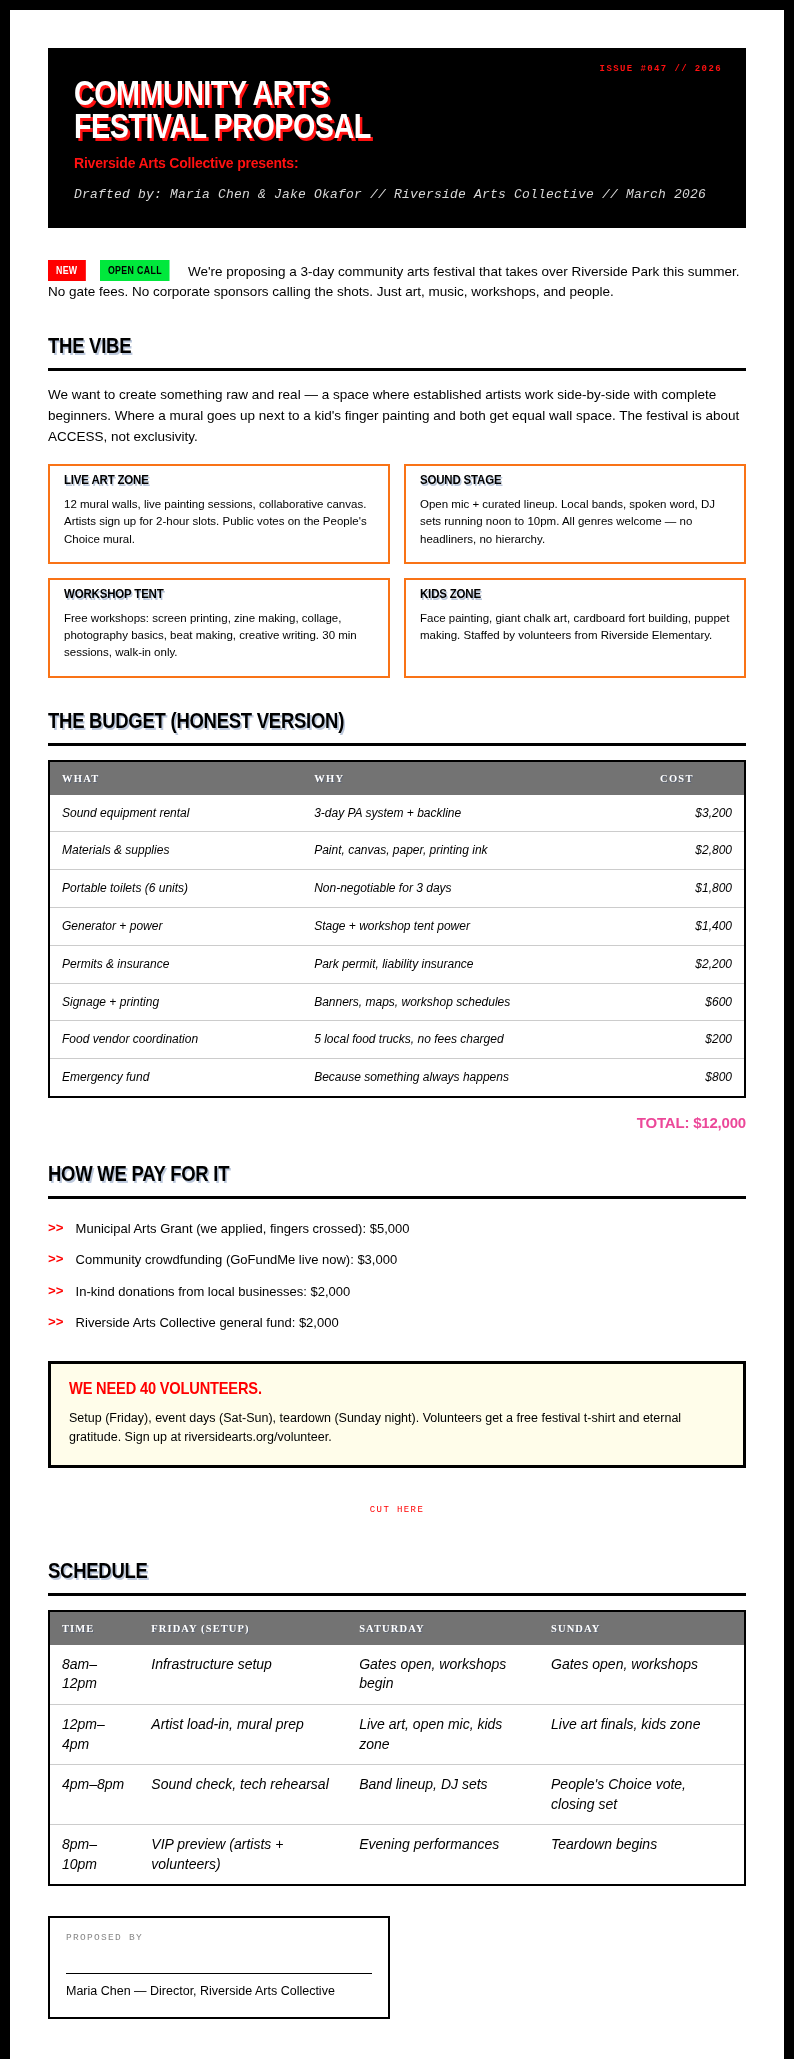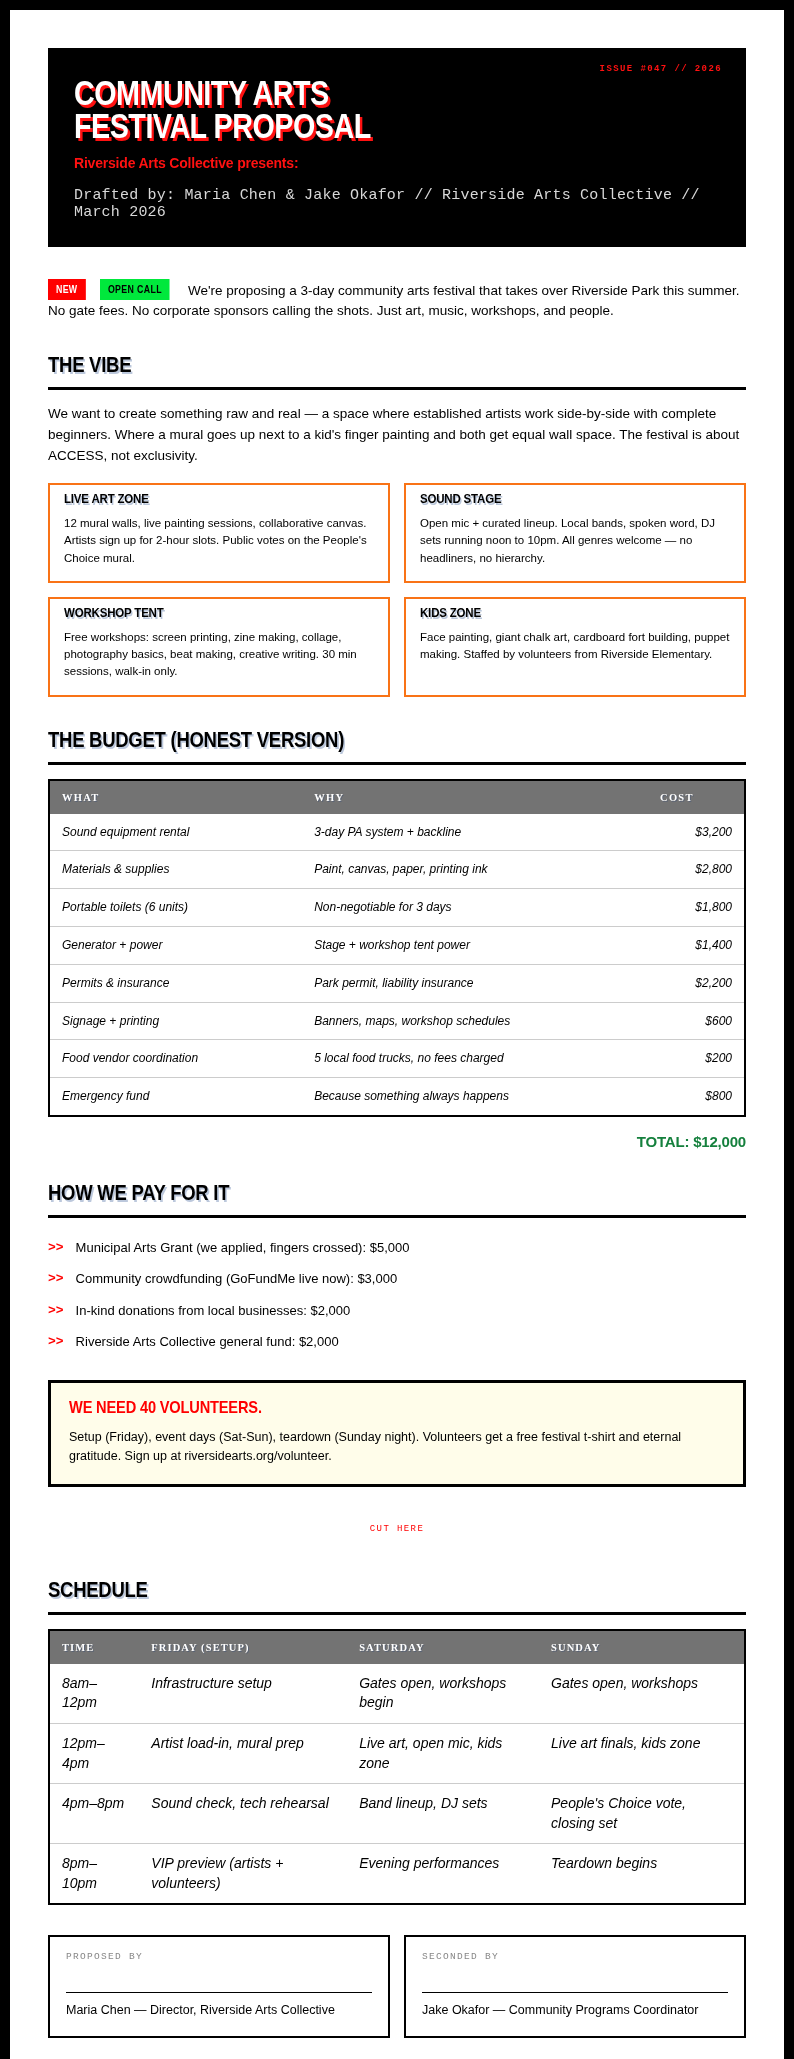--- a/index.html
+++ b/index.html
@@ -57,23 +57,24 @@
   .masthead-sub {
     color: #ff1111;
     font-weight: bold;
     font-size: 14px;
     margin-top: 12px;
     letter-spacing: -0.2px;
   }
   .masthead-credit {
     margin-top: 16px;
     font-family: "Liberation Mono", monospace;
-    font-size: 15px;
+    font-size: 13px;
     color: #d8d8d8;
     letter-spacing: 0.2px;
+    font-style: italic;
   }
 
   
   .intro {
     font-size: 13.5px;
     line-height: 1.55;
     margin-bottom: 30px;
   }
   .badge {
     display: inline-block;
@@ -165,21 +166,21 @@
     padding: 10px 12px;
     border-top: 1px solid #cccccc;
     vertical-align: top;
     line-height: 1.4;
     font-style: italic;
   }
   table.doc-table tbody tr:first-child td { border-top: 0; }
   .col-cost { text-align: right; white-space: nowrap; }
   .total-line {
     text-align: right;
-    color: #15803d;
+    color: #ec4899;
     font-weight: bold;
     font-size: 15px;
     margin-top: 16px;
     letter-spacing: -0.2px;
   }
 
   
   .fund-list { margin-top: 4px; }
   .fund-item {
     display: flex;
@@ -447,21 +448,16 @@
           </tbody>
       </table>
     </div>
 
     <div class="sig-grid">
       <div class="sig-box">
         <div class="sig-label">PROPOSED BY</div>
         <hr class="sig-rule">
         <div class="sig-name">Maria Chen — Director, Riverside Arts Collective</div>
       </div>
-      <div class="sig-box">
-        <div class="sig-label">SECONDED BY</div>
-        <hr class="sig-rule">
-        <div class="sig-name">Jake Okafor — Community Programs Coordinator</div>
-      </div>
     </div>
 
   </div>
 </div>
 
 </body></html>

